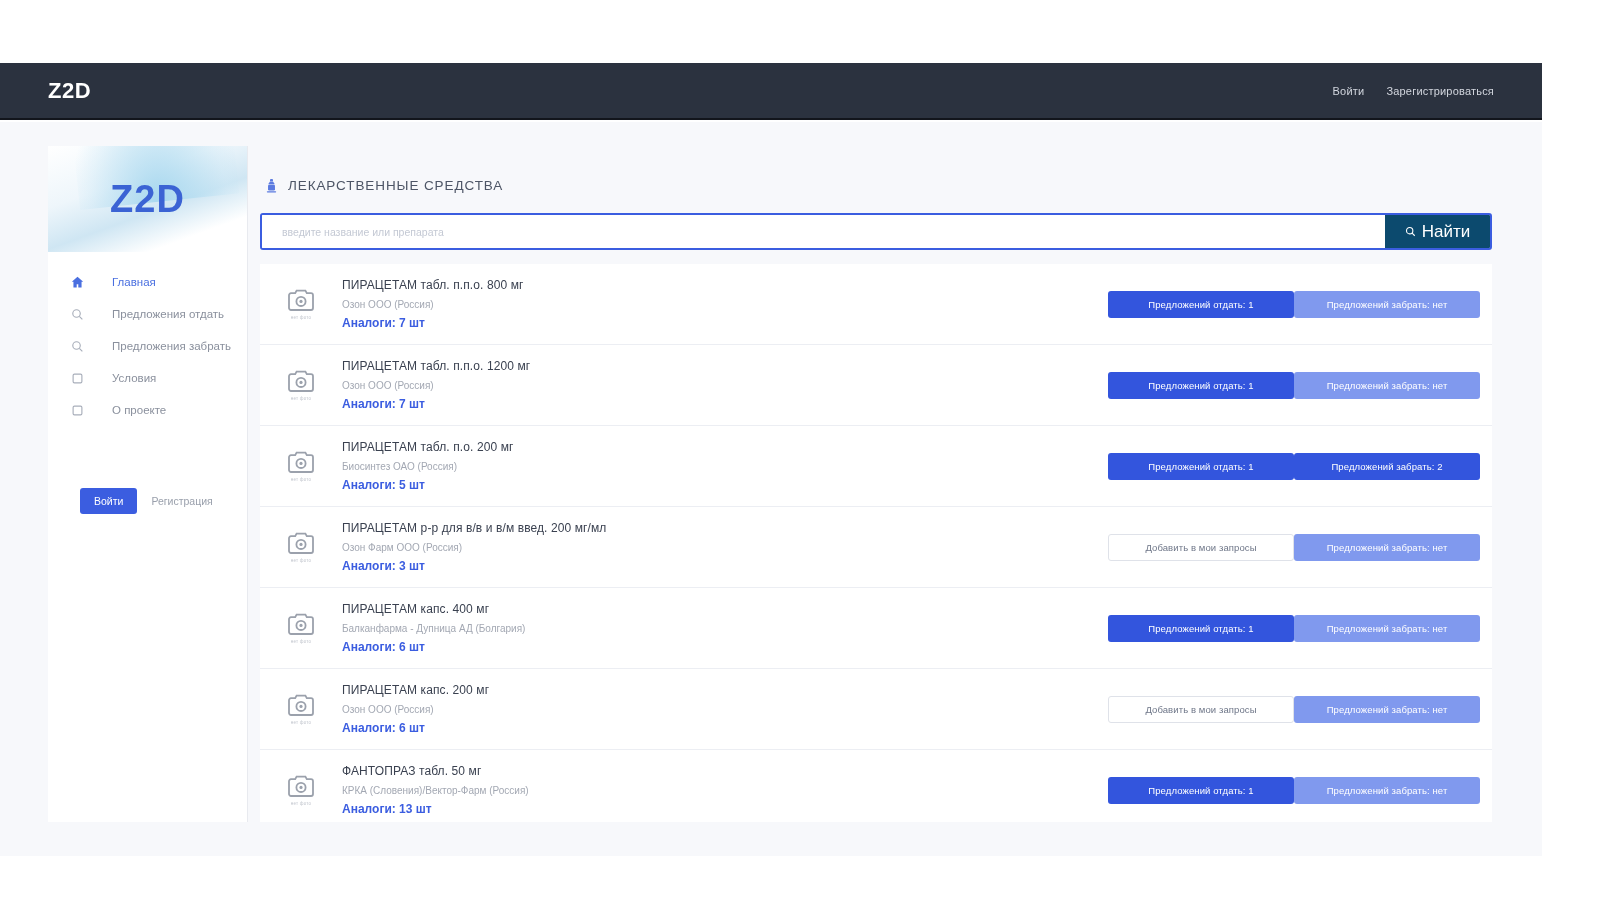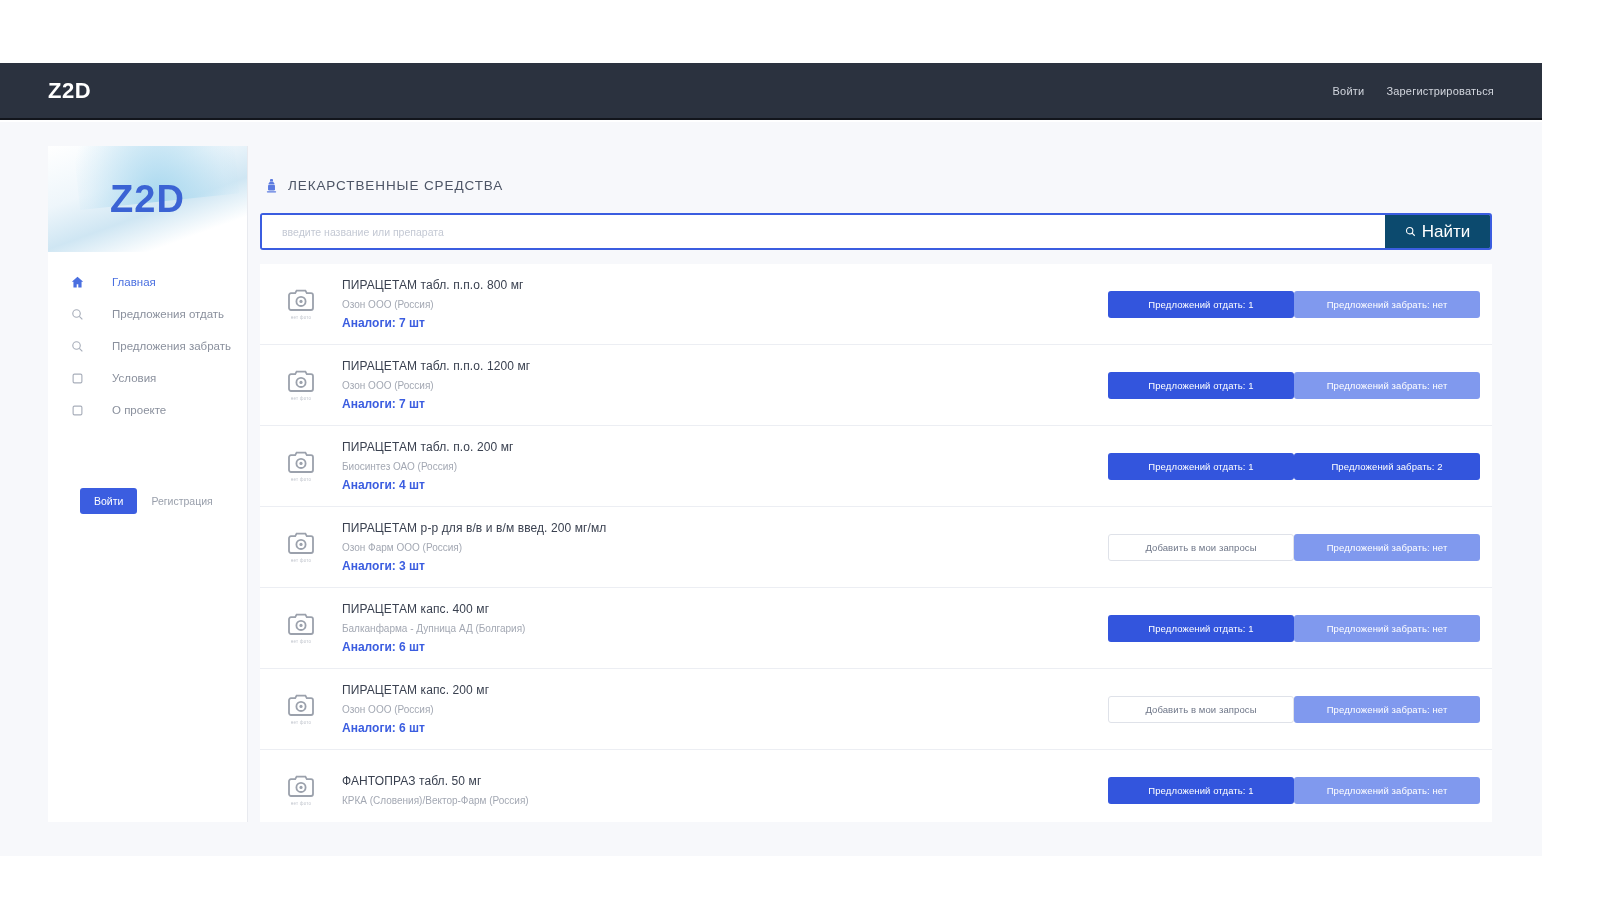--- a/index.html
+++ b/index.html
@@ -432,21 +432,21 @@
               <svg viewBox="0 0 26 23" fill="#9ba1ac">
                 <path d="M8.6 1.6 L17.4 1.6 L18.8 4.2 L23 4.2 A2 2 0 0 1 25 6.2 L25 19 A2 2 0 0 1 23 21 L3 21 A2 2 0 0 1 1 19 L1 6.2 A2 2 0 0 1 3 4.2 L7.2 4.2 Z" fill="none" stroke="#9ba1ac" stroke-width="1.8"></path>
                 <circle cx="13" cy="12.4" r="4.6" fill="none" stroke="#9ba1ac" stroke-width="1.8"></circle>
                 <circle cx="13" cy="12.4" r="1.6"></circle>
               </svg>
               <span class="thumb-caption">нет фото</span>
             </div>
             <div class="info">
               <div class="med-name">ПИРАЦЕТАМ табл. п.о. 200 мг</div>
               <div class="med-maker">Биосинтез ОАО (Россия)</div>
-              <div class="med-analogs">Аналоги: 4 шт</div>
+              <div class="med-analogs">Аналоги: 5 шт</div>
             </div>
             <div class="actions">
               <button class="btn-action solid">Предложений отдать: 1</button>
               <button class="btn-action solid">Предложений забрать: 2</button>
             </div>
           </div>
           <div class="result-row">
             <div class="thumb">
               <svg viewBox="0 0 26 23" fill="#9ba1ac">
                 <path d="M8.6 1.6 L17.4 1.6 L18.8 4.2 L23 4.2 A2 2 0 0 1 25 6.2 L25 19 A2 2 0 0 1 23 21 L3 21 A2 2 0 0 1 1 19 L1 6.2 A2 2 0 0 1 3 4.2 L7.2 4.2 Z" fill="none" stroke="#9ba1ac" stroke-width="1.8"></path>
@@ -508,20 +508,21 @@
               <svg viewBox="0 0 26 23" fill="#9ba1ac">
                 <path d="M8.6 1.6 L17.4 1.6 L18.8 4.2 L23 4.2 A2 2 0 0 1 25 6.2 L25 19 A2 2 0 0 1 23 21 L3 21 A2 2 0 0 1 1 19 L1 6.2 A2 2 0 0 1 3 4.2 L7.2 4.2 Z" fill="none" stroke="#9ba1ac" stroke-width="1.8"></path>
                 <circle cx="13" cy="12.4" r="4.6" fill="none" stroke="#9ba1ac" stroke-width="1.8"></circle>
                 <circle cx="13" cy="12.4" r="1.6"></circle>
               </svg>
               <span class="thumb-caption">нет фото</span>
             </div>
             <div class="info">
               <div class="med-name">ФАНТОПРАЗ табл. 50 мг</div>
               <div class="med-maker">КРКА (Словения)/Вектор-Фарм (Россия)</div>
+              <div class="med-analogs">Аналоги: 13 шт</div>
             </div>
             <div class="actions">
               <button class="btn-action solid">Предложений отдать: 1</button>
               <button class="btn-action light">Предложений забрать: нет</button>
             </div>
           </div>
         </div>
 
     </div>
   </div>

